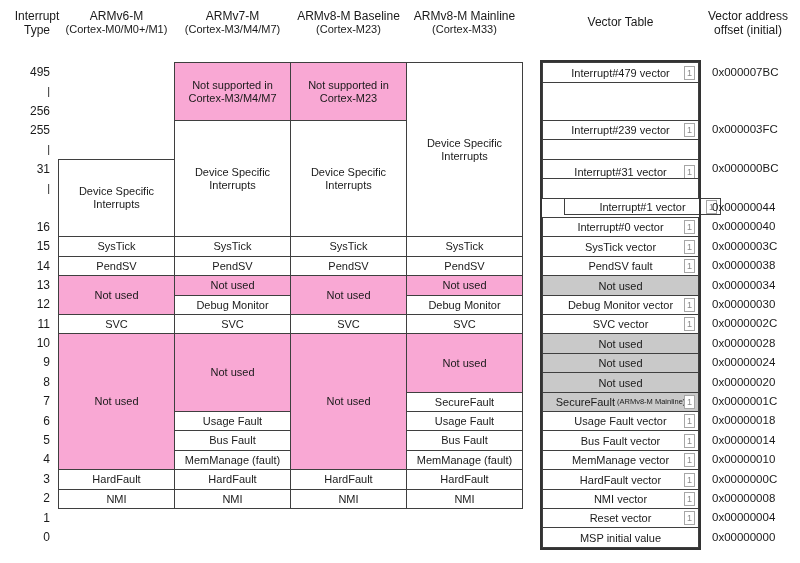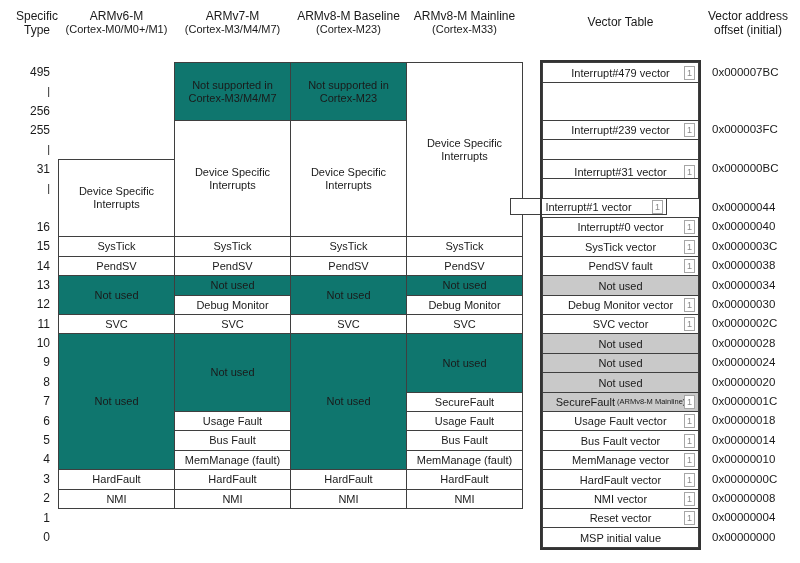--- a/index.html
+++ b/index.html
@@ -12,21 +12,21 @@
   .hdr .sub{font-size:11px;line-height:12px;}
   
   .exc-label{position:absolute;left:0;width:50px;text-align:right;font-size:12px;line-height:14px;color:#1a1a1a;}
   .exc-label.bar{font-size:11px;}
   
   .cell{
     position:absolute;box-sizing:border-box;border:1px solid #3f3f3f;background:#ffffff;
     display:flex;align-items:center;justify-content:center;text-align:center;
     font-size:11px;line-height:13px;padding:0 7px;color:#1a1a1a;
   }
-  .cell.gray{background:#0f766e;}
+  .cell.gray{background:#f9a8d4;}
   
   .vrow{
     position:absolute;box-sizing:border-box;border:1px solid #3f3f3f;background:#ffffff;
     display:flex;align-items:center;justify-content:center;text-align:center;
     font-size:11px;line-height:12px;color:#1a1a1a;
   }
   .vrow.gray{background:#c9c9c9;}
   .vrow .vsub{font-size:7.5px;margin-left:2px;}
   .fnbox{
     position:absolute;right:3px;top:50%;transform:translateY(-50%);
@@ -36,21 +36,21 @@
   .vouter{position:absolute;box-sizing:border-box;border:2px solid #333333;background:transparent;pointer-events:none;}
   
   .addr{position:absolute;left:712px;width:85px;font-size:11.5px;white-space:nowrap;color:#1a1a1a;text-align:left;}
 </style>
 </head>
 <body>
 
 <div id="diagram">
 
   <div class="hdr" style="left:2px;top:9px;width:70px;">
-    <div>Specific</div>
+    <div>Interrupt</div>
     <div>Type</div>
   </div>
 
   <div class="hdr" style="left:58px;top:9px;width:117px;">
     <div>ARMv6-M</div>
     <div class="sub">(Cortex-M0/M0+/M1)</div>
   </div>
 
   <div class="hdr" style="left:174px;top:9px;width:117px;">
     <div>ARMv7-M</div>
@@ -156,21 +156,21 @@
         <span class="fnbox">1</span>
       </div>
       <div class="addr" style="top: 120px; height: 19px; line-height: 19px;">0x000003FC</div>
       <div class="vrow" style="left: 542px; width: 157px; top: 139px; height: 21px;"></div>
       <div class="vrow" style="left: 542px; width: 157px; top: 159px; height: 25px;">
         <span>Interrupt#31 vector</span>
         <span class="fnbox">1</span>
       </div>
       <div class="addr" style="top: 159px; height: 19px; line-height: 19px;">0x000000BC</div>
       <div class="vrow" style="left: 542px; width: 157px; top: 178px; height: 21px;"></div>
-      <div class="vrow" style="left: 510px; width: 157px; top: 198px; height: 17px;">
+      <div class="vrow" style="left: 564px; width: 157px; top: 198px; height: 17px;">
         <span>Interrupt#1 vector</span>
         <span class="fnbox">1</span>
       </div>
       <div class="addr" style="top: 198px; height: 19px; line-height: 19px;">0x00000044</div>
       <div class="vrow" style="left: 542px; width: 157px; top: 217px; height: 20px;">
         <span>Interrupt#0 vector</span>
         <span class="fnbox">1</span>
       </div>
       <div class="addr" style="top: 217px; height: 19px; line-height: 19px;">0x00000040</div>
       <div class="vrow" style="left: 542px; width: 157px; top: 236px; height: 21px;">

